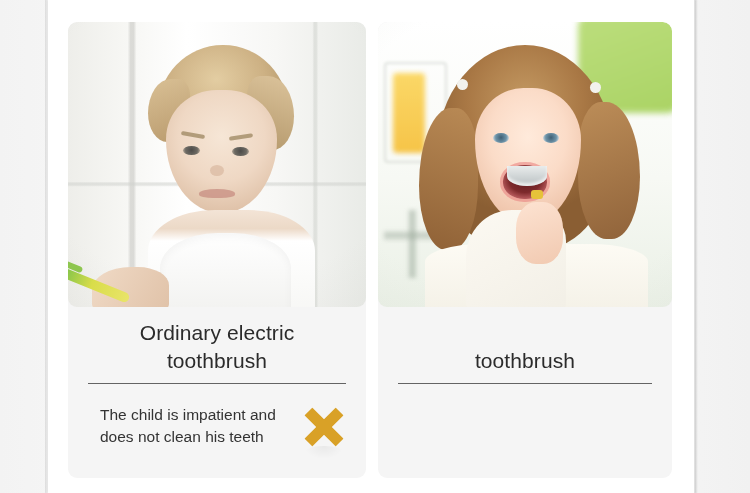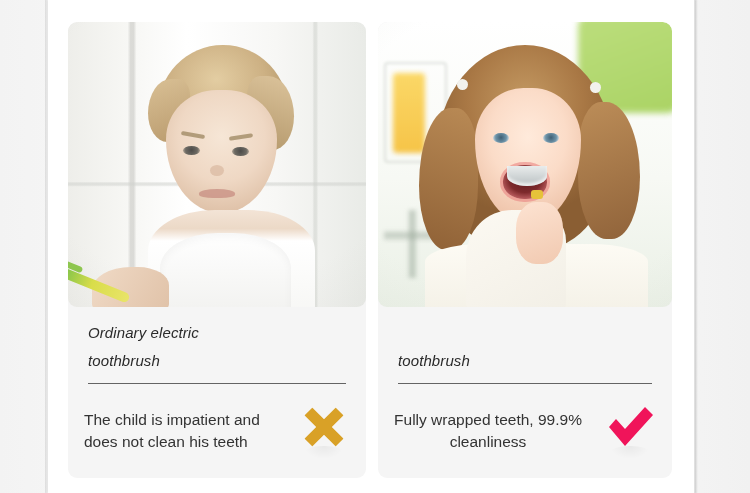--- a/index.html
+++ b/index.html
@@ -227,39 +227,39 @@
     background:linear-gradient(180deg,#fdfbf4,#f4f1e7);
   }
 
   
   .textblock{
     flex:1 1 auto;
     padding:12px 16px 0 16px;
     display:flex;flex-direction:column;
   }
   .card-title{
-    font-size:15px;
+    font-size:21px;
     line-height:28px;
     color:#2b2b2b;
-    text-align:left;
+    text-align:center;
     font-weight:400;
     letter-spacing:.1px;
     padding:0 4px;
-    font-style:italic;
   }
   .divider{
     height:1px;
     background:#4a4a4a;
     margin:8px 4px 0 4px;
     opacity:.85;
   }
   .detail-row{
     margin-top:15px;
-    display:flex;align-items:flex-end;
+    display:flex;align-items:center;
     gap:18px;
+    margin-left:16px;
   }
   .detail-text{
     font-size:15.5px;
     line-height:22px;
     color:#333333;
     flex:1 1 auto;
   }
   .card.right .detail-text{text-align:center;padding-right:4px;}
   .mark{
     flex:0 0 auto;
@@ -350,25 +350,17 @@
         <div class="g-arm"></div>
         <div class="g-hand"></div>
       </div>
 
       <div class="textblock">
         <div class="card-title">
           <br>
           <span>toothbrush</span>
         </div>
         <div class="divider"></div>
-        <div class="detail-row">
-          <div class="detail-text">Fully wrapped teeth, 99.9% cleanliness</div>
-          <div class="mark">
-            <svg viewBox="0 0 52 52" aria-hidden="true">
-              <path d="M5 26 L12 18 L21 28 L41 6 L49 14 L21 45 Z" fill="#F0145A"></path>
-            </svg>
-          </div>
-        </div>
       </div>
     </div>
 
   </div>
 </div>
 
 </body></html>

